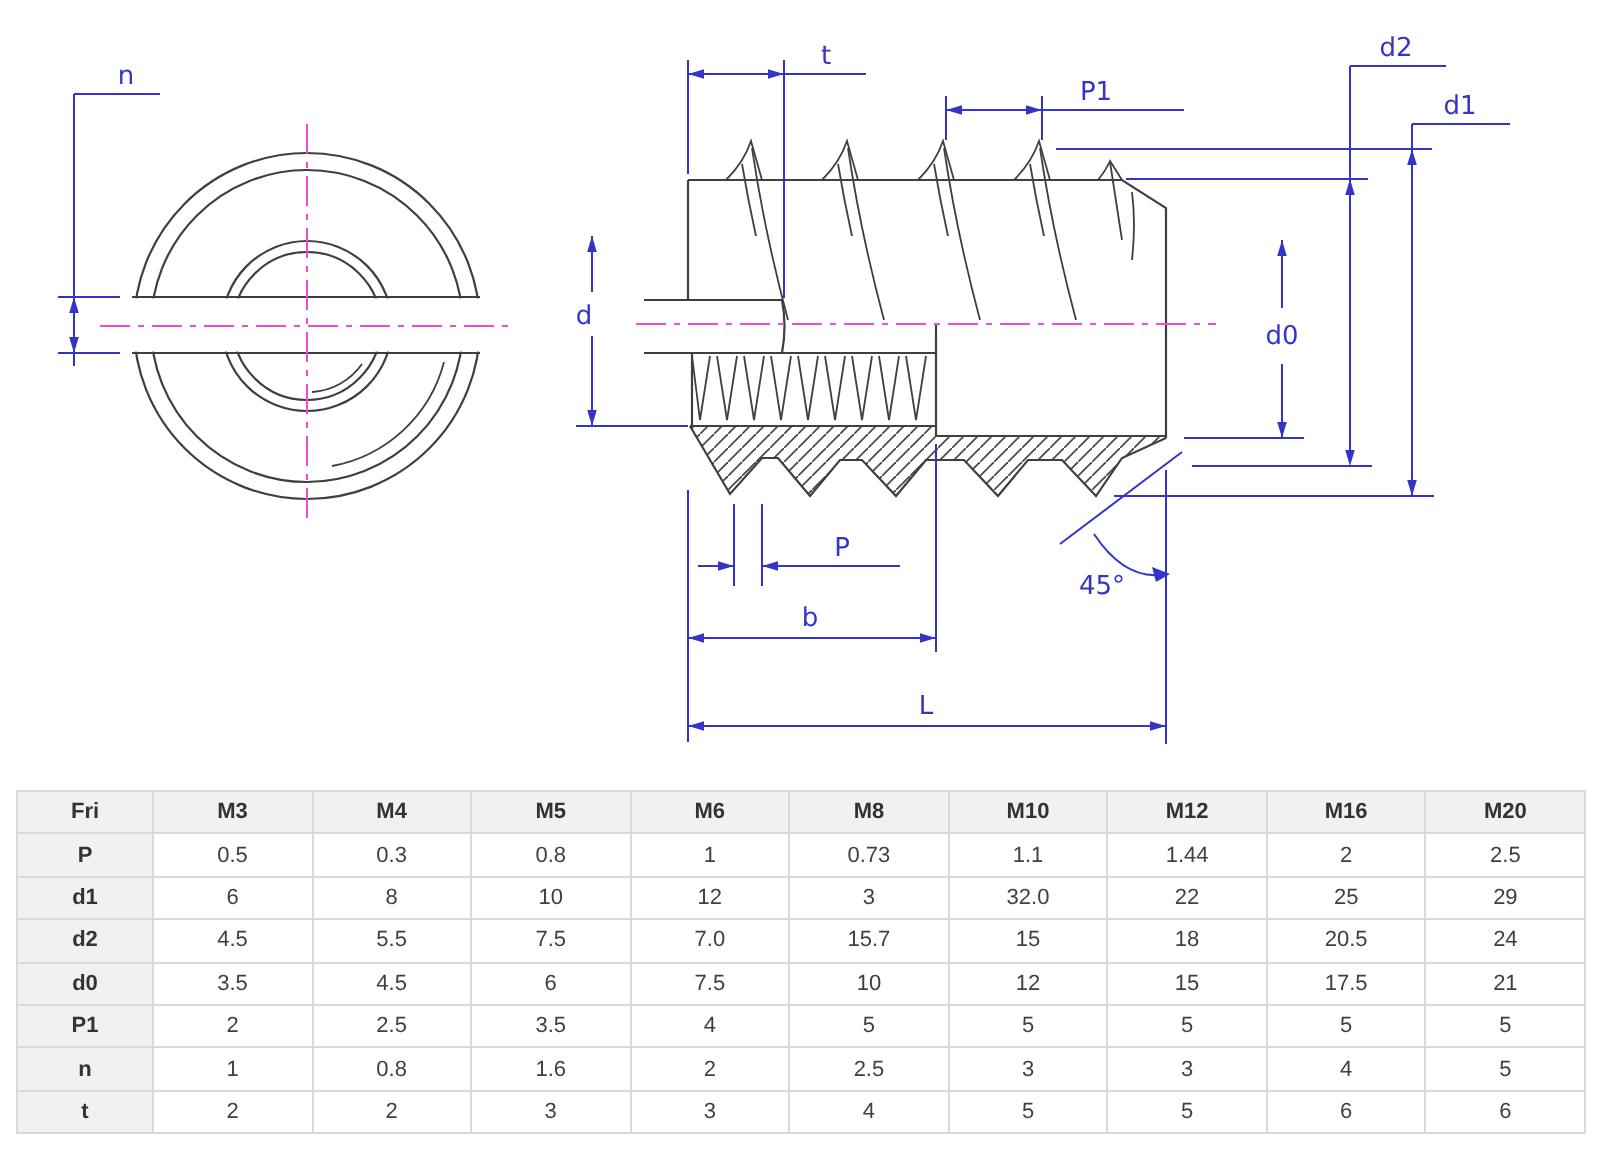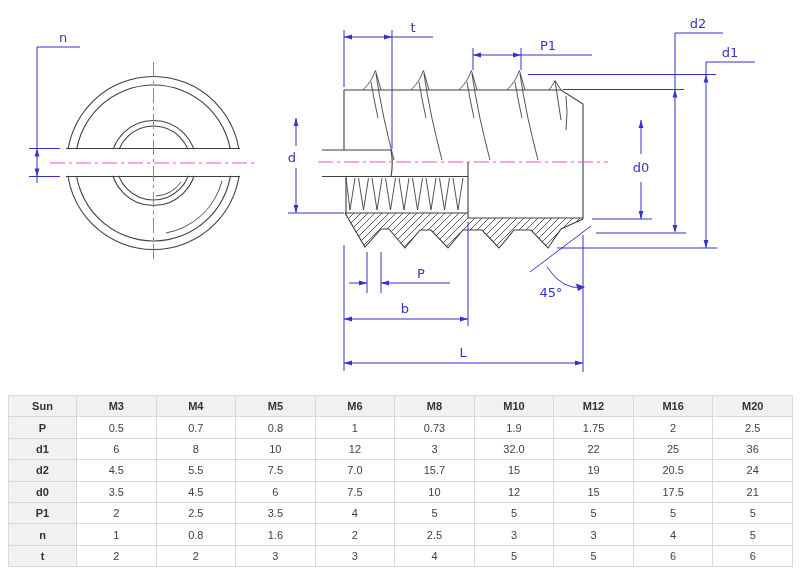--- a/index.html
+++ b/index.html
@@ -183,66 +183,66 @@
           <col>
           <col>
           <col>
           <col>
           <col>
           <col>
           <col>
     </colgroup>
     <thead>
           <tr>
-            <th>Sun</th>
+            <th>Fri</th>
             <th>M3</th>
             <th>M4</th>
             <th>M5</th>
             <th>M6</th>
             <th>M8</th>
             <th>M10</th>
             <th>M12</th>
             <th>M16</th>
             <th>M20</th>
           </tr>
         </thead>
     <tbody>
           <tr>
             <th>P</th>
             <td>0.5</td>
-            <td>0.7</td>
+            <td>0.3</td>
             <td>0.8</td>
             <td>1</td>
             <td>0.73</td>
-            <td>1.9</td>
-            <td>1.75</td>
+            <td>1.1</td>
+            <td>1.44</td>
             <td>2</td>
             <td>2.5</td>
           </tr>
           <tr>
             <th>d1</th>
             <td>6</td>
             <td>8</td>
             <td>10</td>
             <td>12</td>
             <td>3</td>
             <td>32.0</td>
             <td>22</td>
             <td>25</td>
-            <td>36</td>
+            <td>29</td>
           </tr>
           <tr>
             <th>d2</th>
             <td>4.5</td>
             <td>5.5</td>
             <td>7.5</td>
             <td>7.0</td>
             <td>15.7</td>
             <td>15</td>
-            <td>19</td>
+            <td>18</td>
             <td>20.5</td>
             <td>24</td>
           </tr>
           <tr>
             <th>d0</th>
             <td>3.5</td>
             <td>4.5</td>
             <td>6</td>
             <td>7.5</td>
             <td>10</td>

